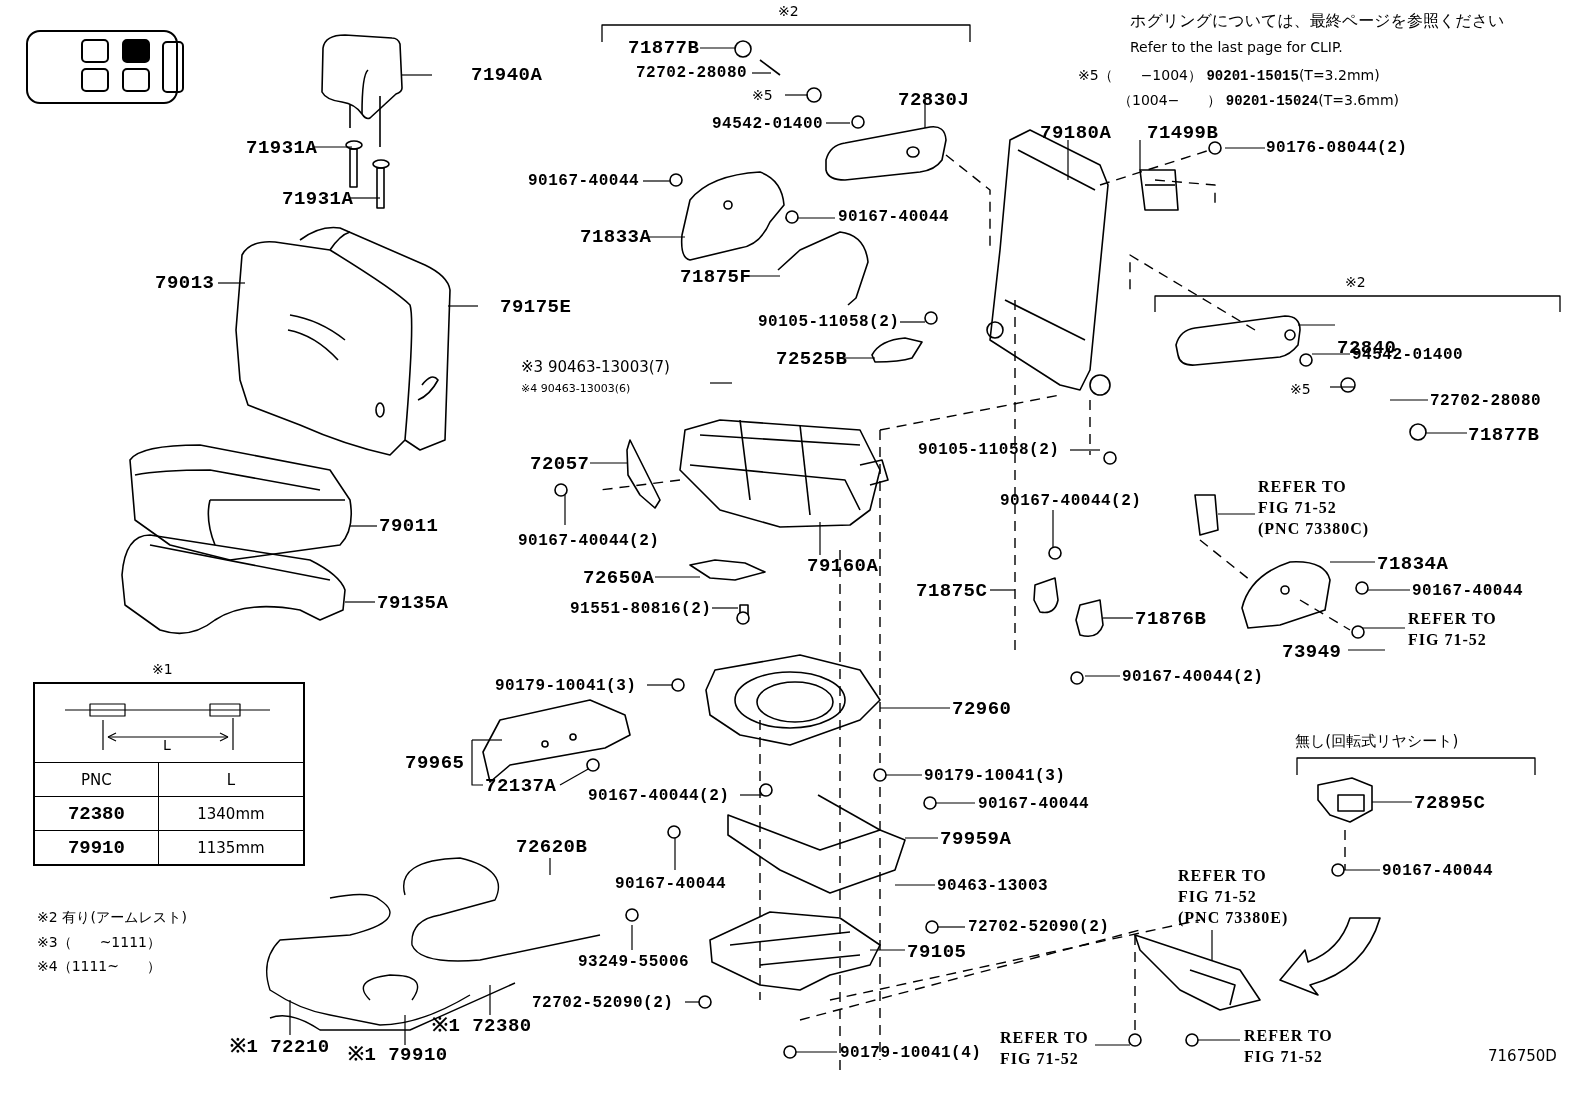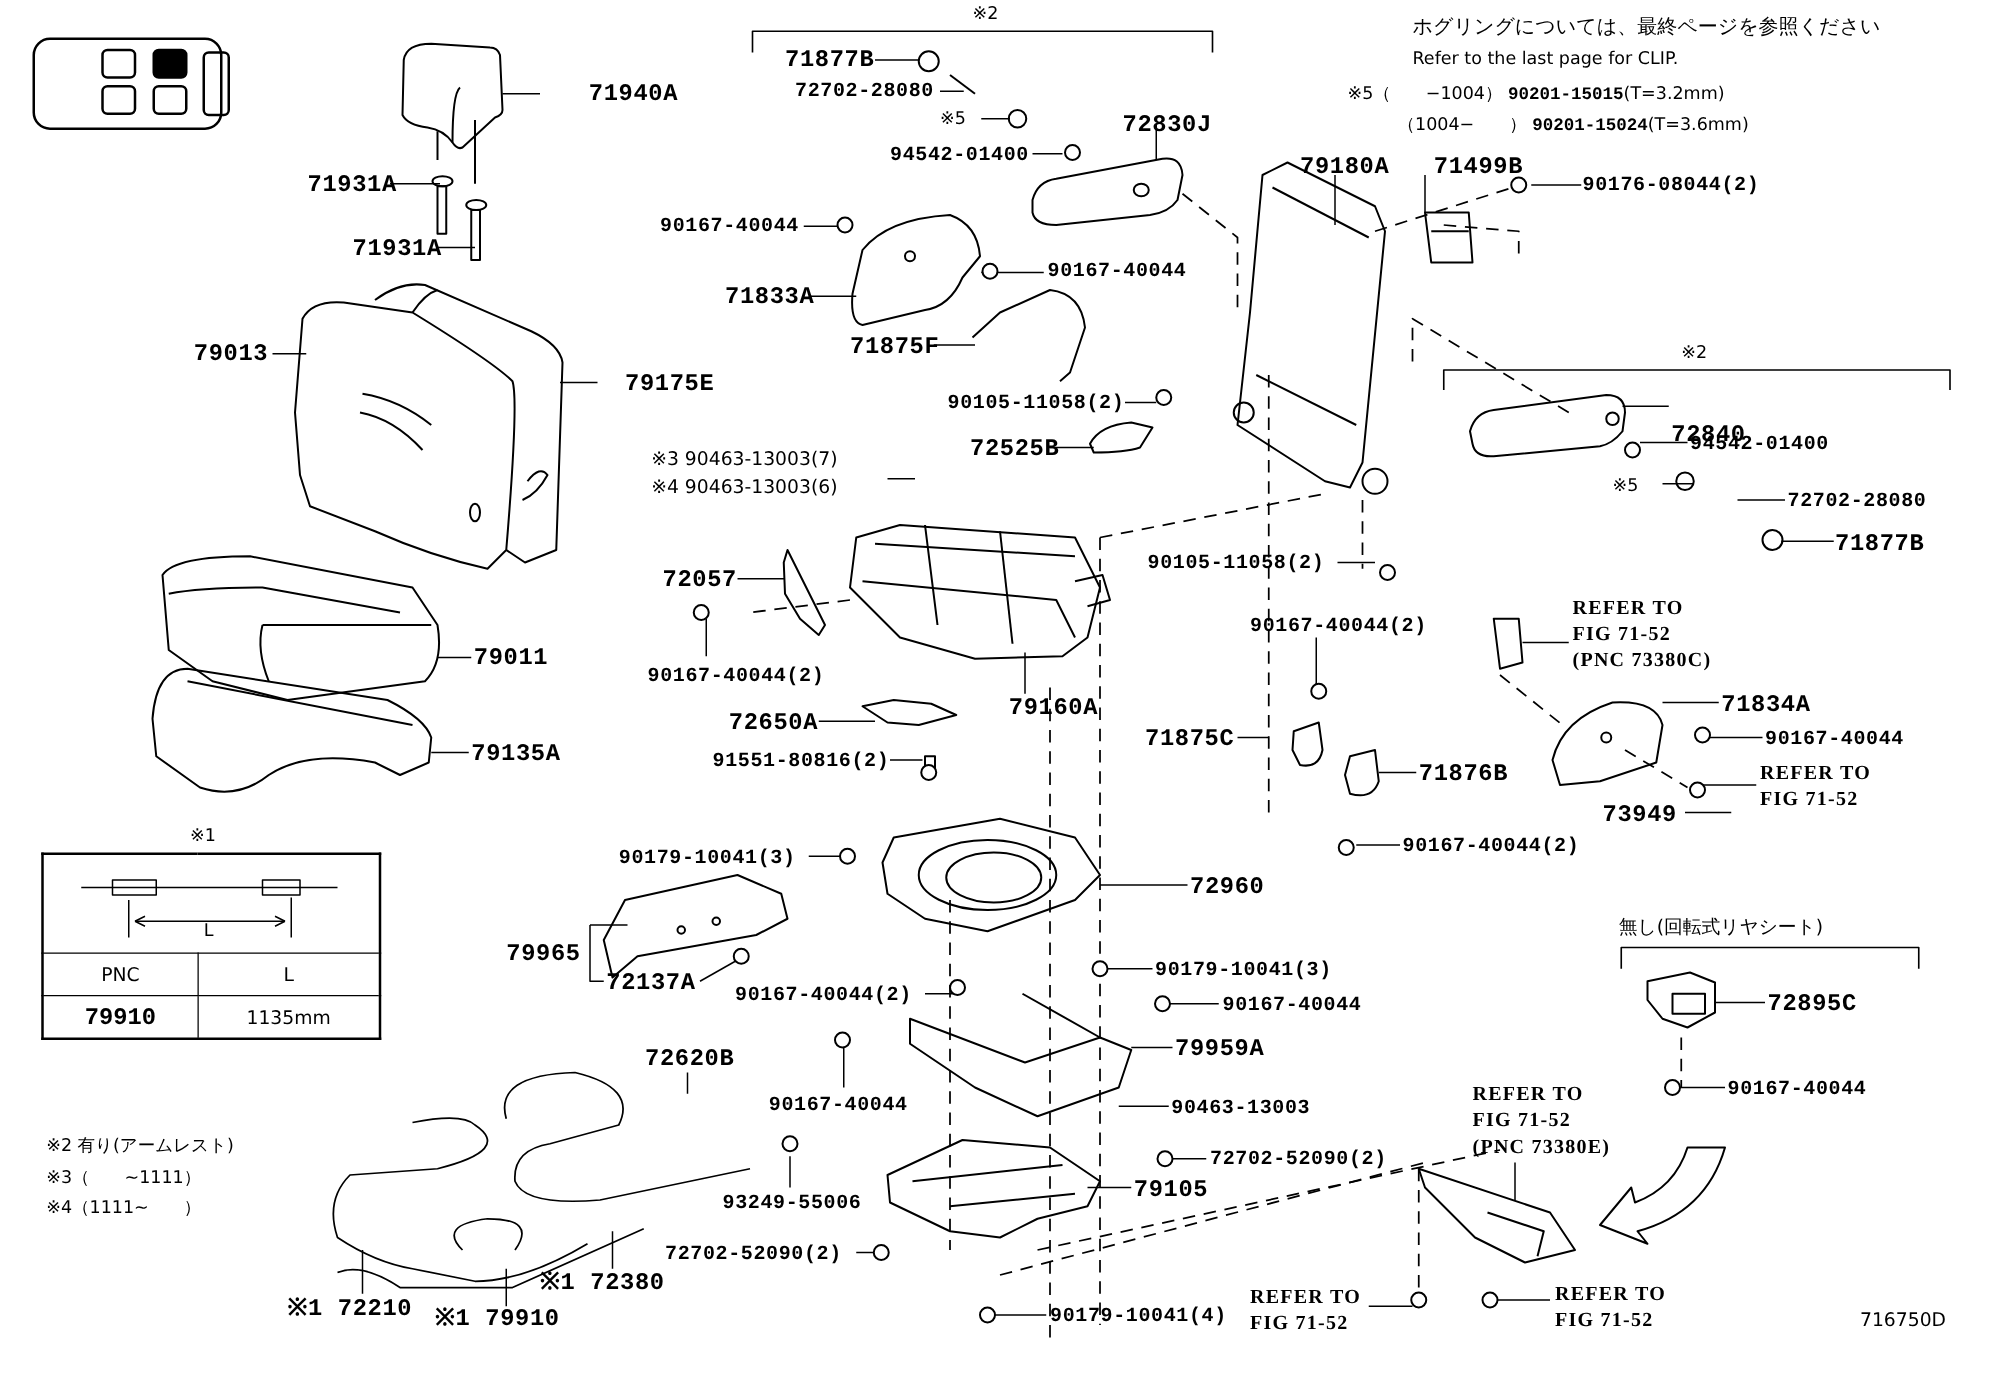--- a/index.html
+++ b/index.html
@@ -337,21 +337,21 @@
 <div class="lbl" style="left:712px;top:115px;">94542-01400</div>
 <div class="lbl big" style="left:898px;top:89px;">72830J</div>
 <div class="lbl" style="left:528px;top:172px;">90167-40044</div>
 <div class="lbl big" style="left:580px;top:226px;text-align:right;">71833A</div>
 <div class="lbl" style="left:838px;top:208px;">90167-40044</div>
 <div class="lbl big" style="left:680px;top:266px;">71875F</div>
 <div class="lbl" style="left:758px;top:313px;">90105-11058(2)</div>
 <div class="lbl big" style="left:776px;top:348px;">72525B</div>
 
 <div class="note" style="left:521px;top:358px;font-size:15px;">※3 90463-13003(7)</div>
-<div class="note" style="left:521px;top:380px;font-size:15px;">※4 90463-13003(6)</div>
+<div class="note" style="left:521px;top:380px;font-size:11px;">※4 90463-13003(6)</div>
 <div class="lbl big" style="left:530px;top:453px;">72057</div>
 <div class="lbl" style="left:518px;top:532px;">90167-40044(2)</div>
 <div class="lbl big" style="left:583px;top:567px;">72650A</div>
 <div class="lbl" style="left:570px;top:600px;">91551-80816(2)</div>
 <div class="lbl big" style="left:807px;top:555px;">79160A</div>
 
 <div class="lbl big" style="left:1040px;top:122px;">79180A</div>
 <div class="lbl big" style="left:1147px;top:122px;">71499B</div>
 <div class="lbl" style="left:1266px;top:139px;">90176-08044(2)</div>
 <div class="lbl big" style="left:1337px;top:316px;margin-top:21px;">72840</div>
@@ -409,20 +409,24 @@
       <tr>
         <td colspan="2" class="pic">
     <span class="note" style="position:absolute;left:128px;top:52px;">L</span>
   </td>
       </tr>
   <tr>
     <td>PNC</td>
     <td>L</td>
   </tr>
   <tr>
+    <td class="num">72380</td>
+    <td>1340mm</td>
+  </tr>
+  <tr>
     <td class="num">79910</td>
     <td>1135mm</td>
   </tr>
 </tbody>
   </table>
 
 <div class="note" style="left:37px;top:908px;">※2 有り(アームレスト)</div>
 <div class="note" style="left:37px;top:933px;">※3（　　~1111）</div>
 <div class="note" style="left:37px;top:957px;">※4（1111~　　）</div>
 

